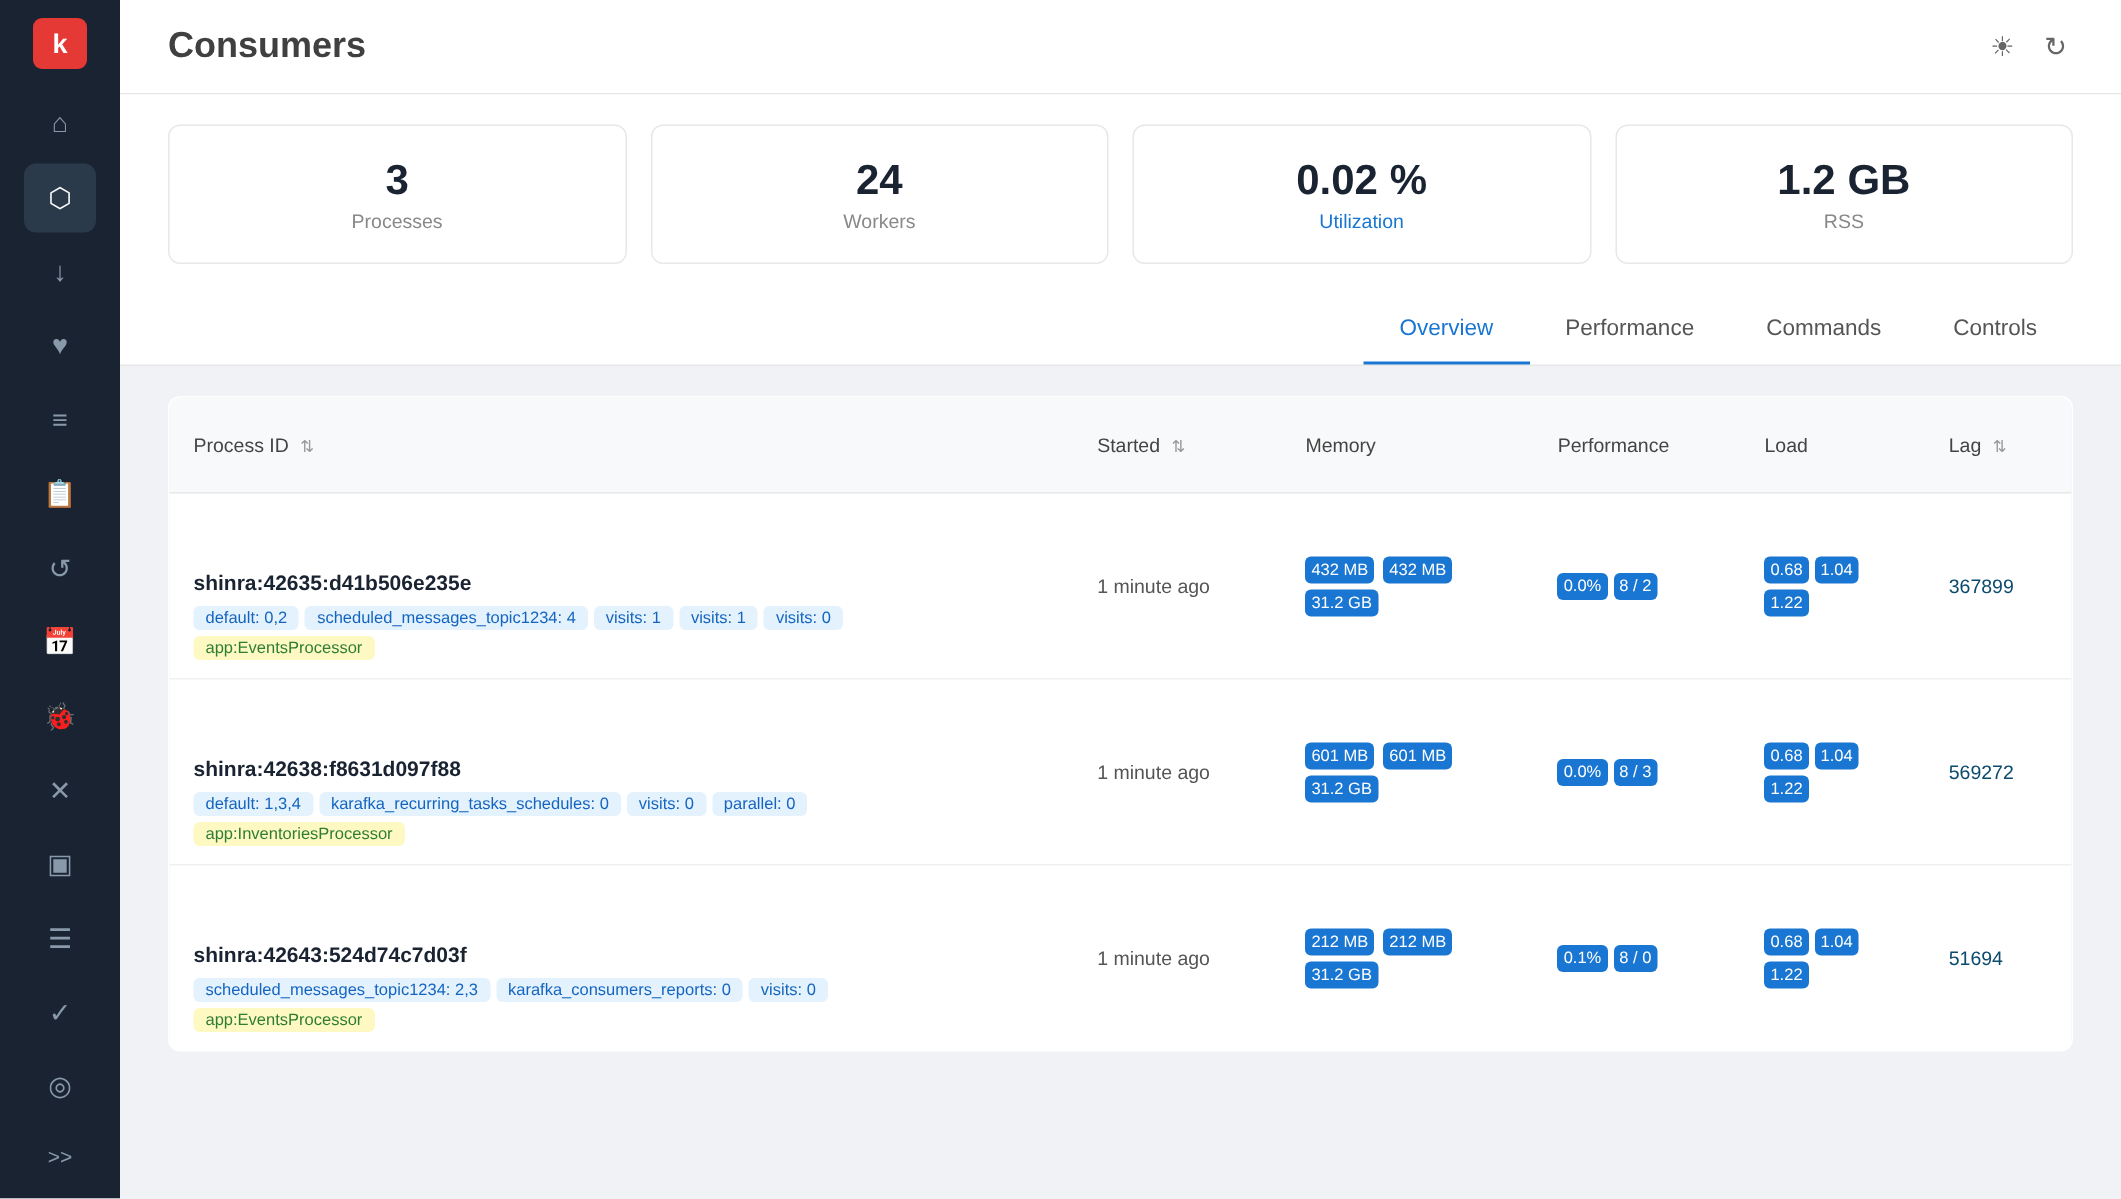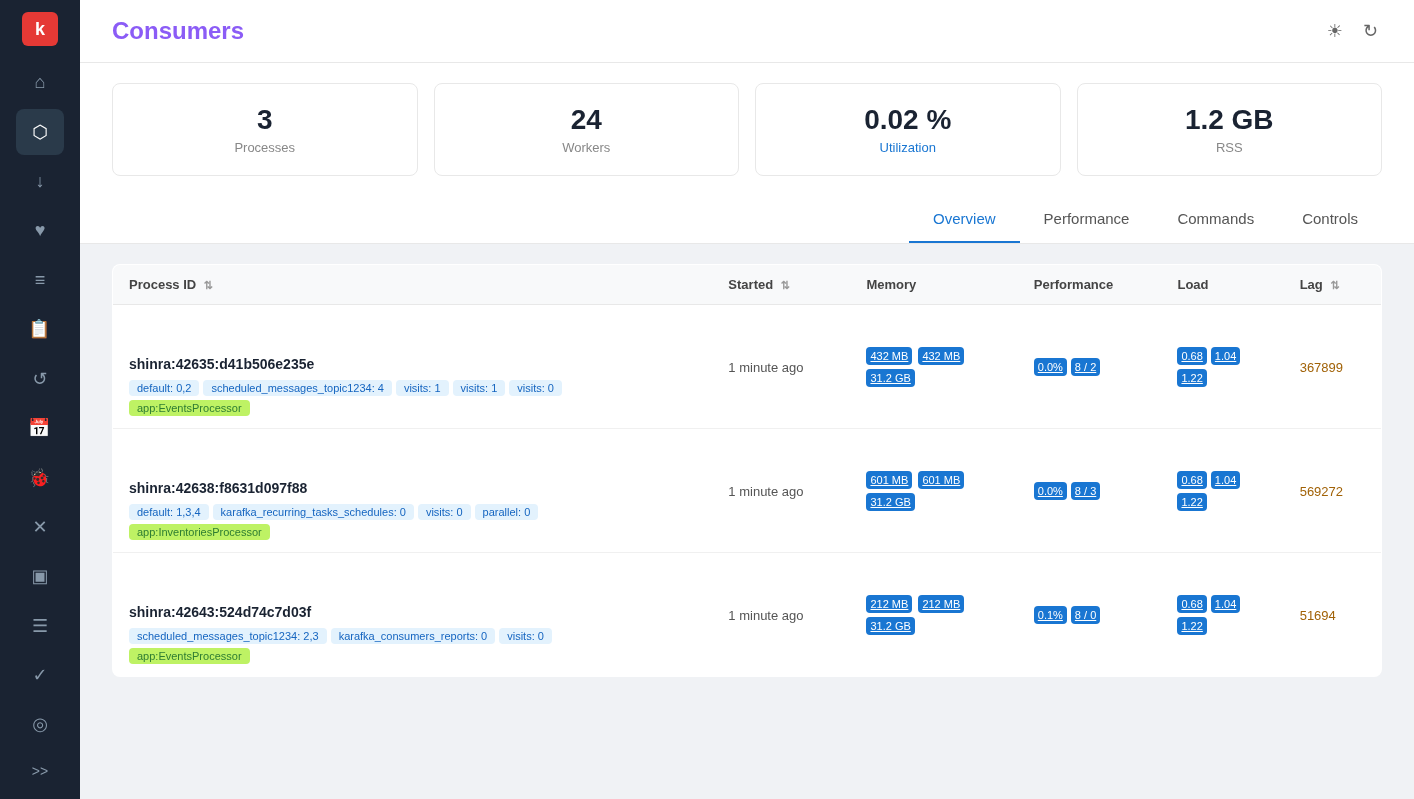--- a/index.html
+++ b/index.html
@@ -64,21 +64,21 @@
       background: white;
       padding: 16px 32px;
       display: flex;
       align-items: center;
       justify-content: space-between;
       border-bottom: 1px solid #e8e8e8;
     }
     .header-title {
       font-size: 24px;
       font-weight: 600;
-      color: #8b5cf6;
+      color: #404040;
     }
     .header-actions {
       display: flex;
       gap: 12px;
       align-items: center;
     }
     .header-icon-btn {
       background: none;
       border: none;
       cursor: pointer;
@@ -149,24 +149,24 @@
     .data-table {
       width: 100%;
       border-collapse: collapse;
       background: white;
       border-radius: 8px;
       overflow: hidden;
       border: 1px solid #e8e8e8;
     }
     .data-table th {
       background: #f8f9fa;
-      padding: 12px 16px;
+      padding: 24px 16px;
       text-align: left;
       font-size: 13px;
-      font-weight: 700;
+      font-weight: 400;
       color: #444;
       border-bottom: 1px solid #e8e8e8;
       white-space: nowrap;
     }
     .data-table th .sort-icon { margin-left: 4px; color: #999; font-size: 11px; }
     .data-table td {
       padding: 12px 16px;
       border-bottom: 1px solid #f0f0f0;
       vertical-align: middle;
     }
@@ -185,21 +185,21 @@
     }
     .tag {
       background: #e3f2fd;
       color: #1565c0;
       font-size: 11px;
       padding: 2px 8px;
       border-radius: 4px;
       white-space: nowrap;
     }
     .tag.green {
-      background: #bef264;
+      background: #fef9c3;
       color: #2e7d32;
     }
     .started-text {
       font-size: 13px;
       color: #555;
       white-space: nowrap;
     }
     .memory-badges {
       display: flex;
       flex-direction: column;
@@ -210,40 +210,39 @@
       gap: 6px;
     }
     .badge {
       background: #1976d2;
       color: white;
       font-size: 11px;
       padding: 3px 4px;
       border-radius: 4px;
       white-space: nowrap;
       font-weight: 500;
-      text-decoration: underline;
     }
     .perf-badges {
       display: flex;
       flex-direction: row;
       gap: 4px;
     }
     .load-badges {
       display: flex;
       flex-direction: column;
       gap: 4px;
       justify-content: space-between;
     }
     .load-row {
       display: flex;
       gap: 4px;
     }
     .lag-value {
       font-size: 13px;
-      color: #a16207;
+      color: #0c4a6e;
       font-weight: 500;
     }
   </style>
 </head>
 <body>
 
 <nav class="sidebar">
   <div class="sidebar-logo">k</div>
   <div class="sidebar-item">⌂</div>
   <div class="sidebar-item active">⬡</div>

